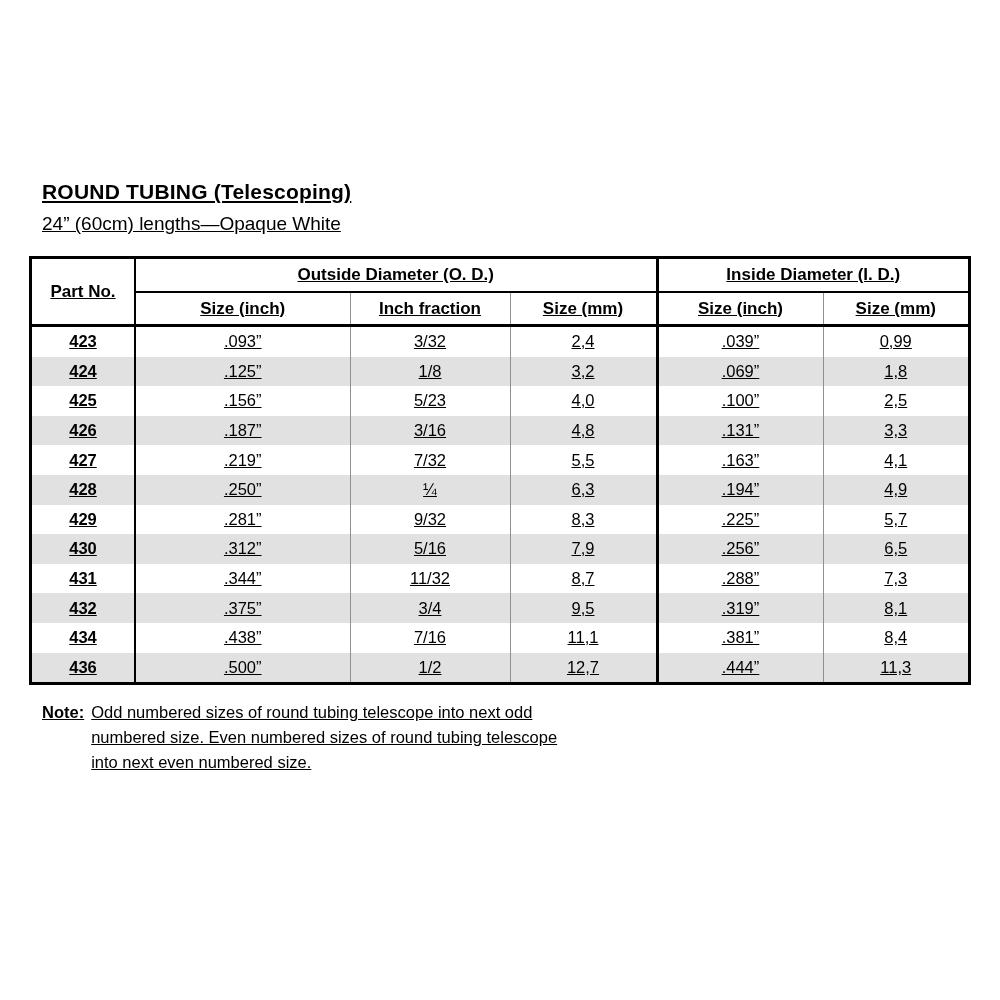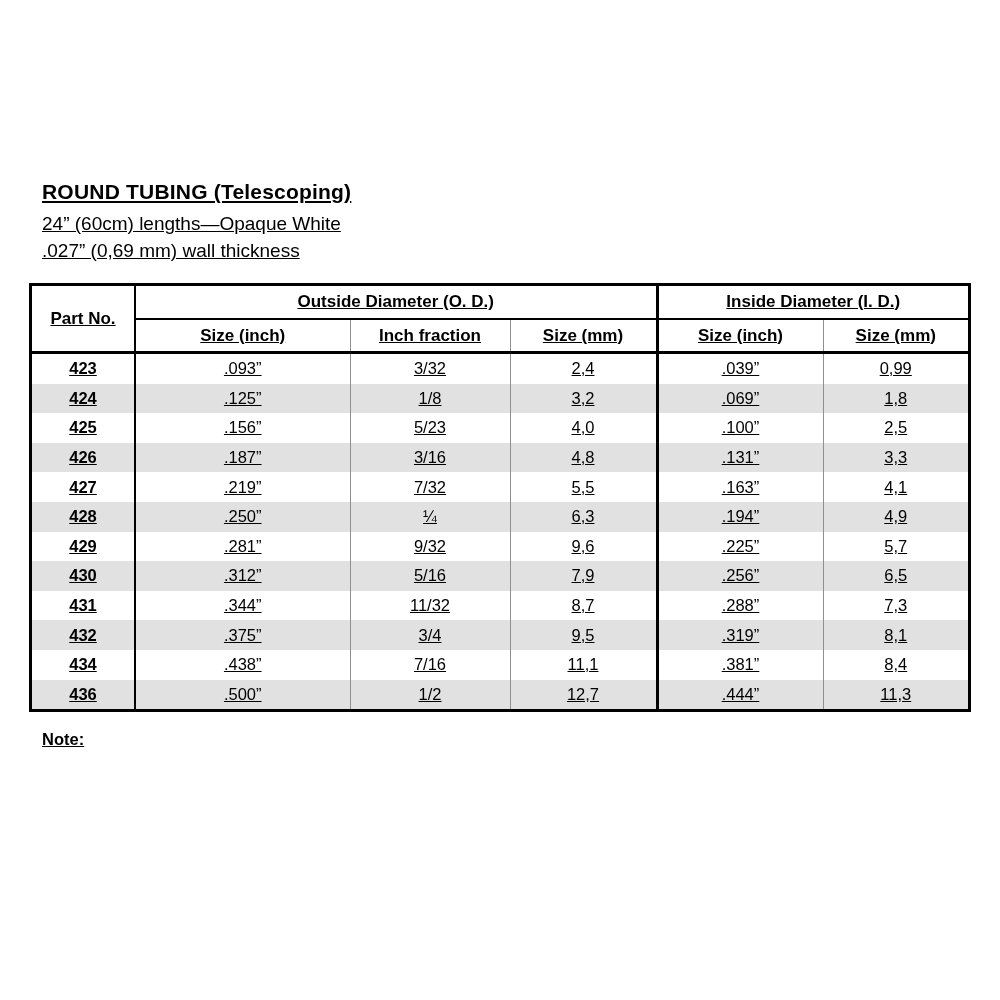--- a/index.html
+++ b/index.html
@@ -94,21 +94,20 @@
   .note-lines { flex: 0 0 auto; }
 </style>
 </head>
 <body>
 
 <div class="page">
   <div class="content">
 
     <h1 class="title">ROUND TUBING (Telescoping)</h1>
     <p class="sub">24” (60cm) lengths—Opaque White</p>
-    <p class="sub">.027” (0,69 mm) wall thickness</p>
 
     <table class="spec">
       <colgroup>
         <col style="width:104px">
         <col style="width:215px">
         <col style="width:160px">
         <col style="width:147px">
         <col style="width:166px">
         <col style="width:146px">
       </colgroup>
@@ -172,21 +171,21 @@
             <td>.250”</td>
             <td>¼</td>
             <td>6,3</td>
             <td>.194”</td>
             <td>4,9</td>
           </tr>
           <tr>
             <td>429</td>
             <td>.281”</td>
             <td>9/32</td>
-            <td>9,6</td>
+            <td>8,3</td>
             <td>.225”</td>
             <td>5,7</td>
           </tr>
           <tr>
             <td>430</td>
             <td>.312”</td>
             <td>5/16</td>
             <td>7,9</td>
             <td>.256”</td>
             <td>6,5</td>
@@ -221,16 +220,21 @@
             <td>1/2</td>
             <td>12,7</td>
             <td>.444”</td>
             <td>11,3</td>
           </tr>
         </tbody>
     </table>
 
     <div class="note">
       <span class="note-label">Note:</span>
+      <div class="note-lines">
+        <div>Odd numbered sizes of round tubing telescope into next odd</div>
+        <div>numbered size. Even numbered sizes of round tubing telescope</div>
+        <div>into next even numbered size.</div>
+      </div>
     </div>
 
   </div>
 </div>
 
 </body></html>

